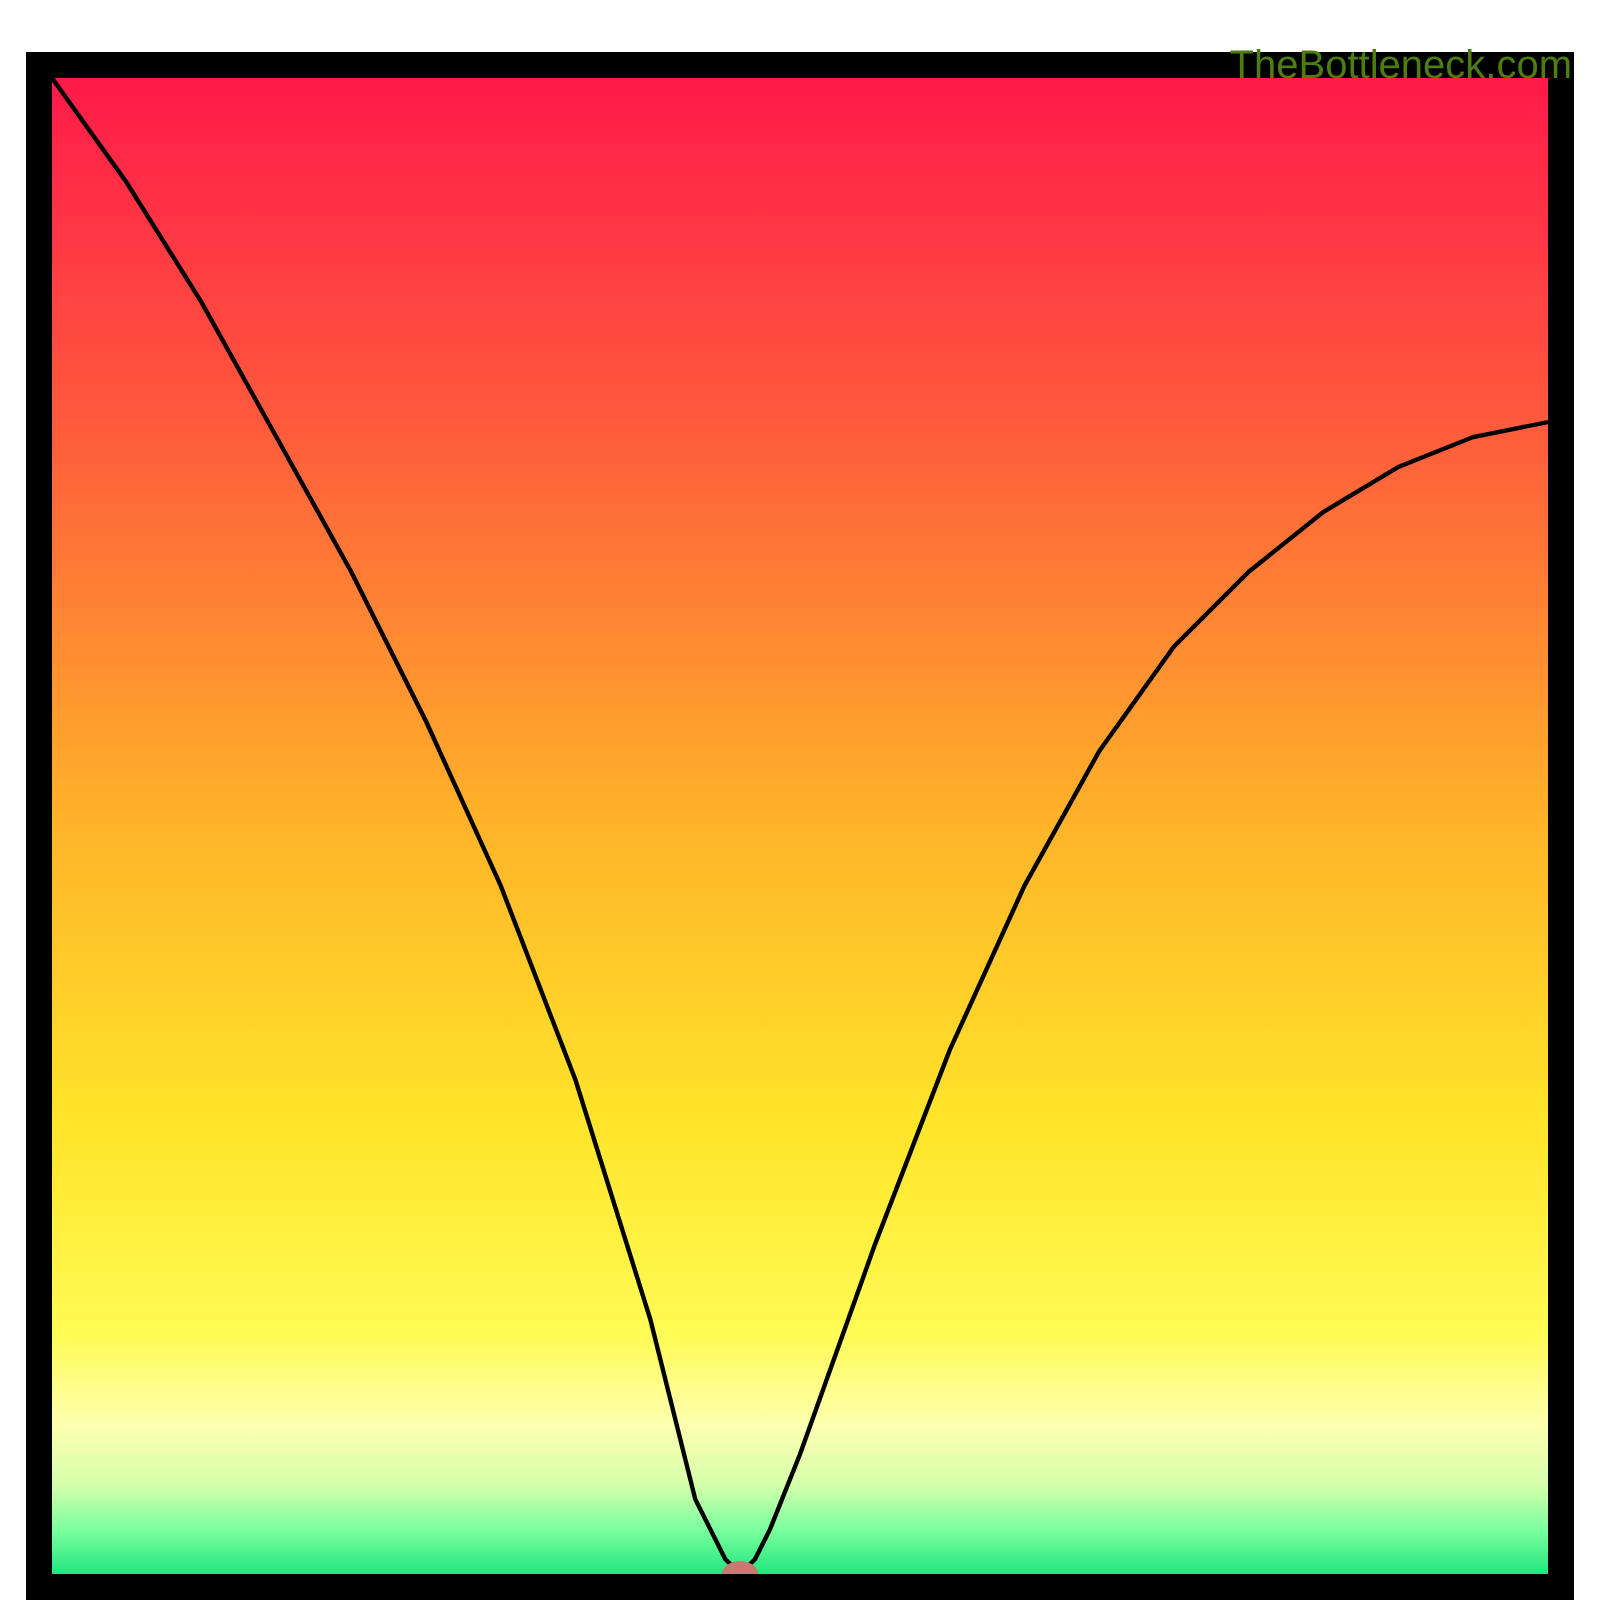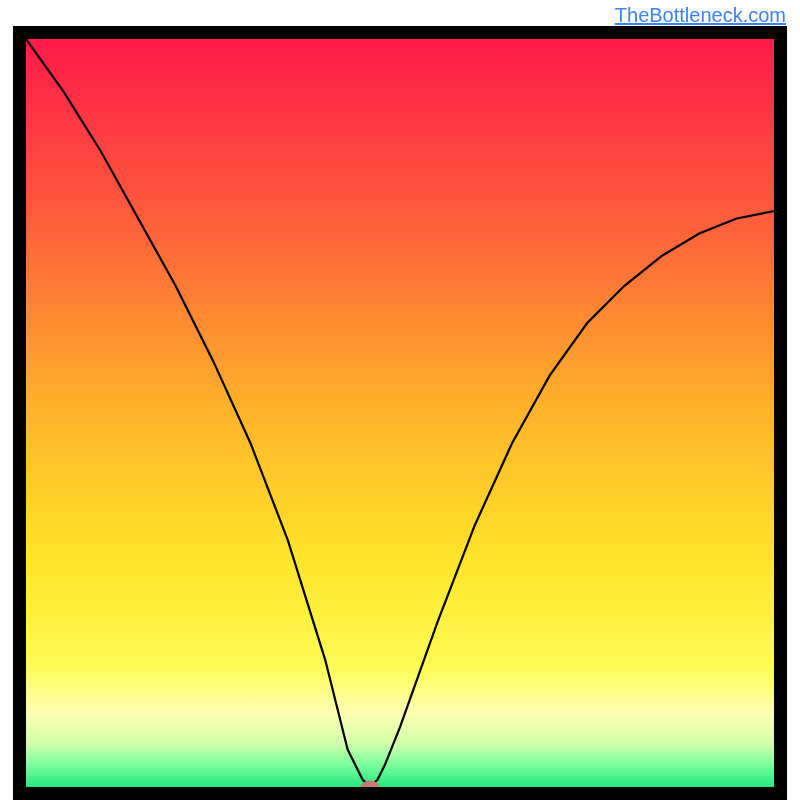--- a/index.html
+++ b/index.html
@@ -8,27 +8,26 @@
     background: #ffffff;
     font-family: Arial, sans-serif;
   }
   .container {
     width: 800px;
     height: 800px;
     position: relative;
   }
   .watermark {
     position: absolute;
-    top: 4px;
+    top: 22px;
     right: 14px;
-    color: #3b82f6;
+    color: #4d7c0f;
     font-size: 20px;
     font-weight: normal;
     z-index: 5;
-    text-decoration: underline;
   }
   .plot-frame {
     position: absolute;
     top: 26px;
     left: 13px;
     width: 774px;
     height: 774px;
     border: 13px solid #000000;
     box-sizing: border-box;
   }

